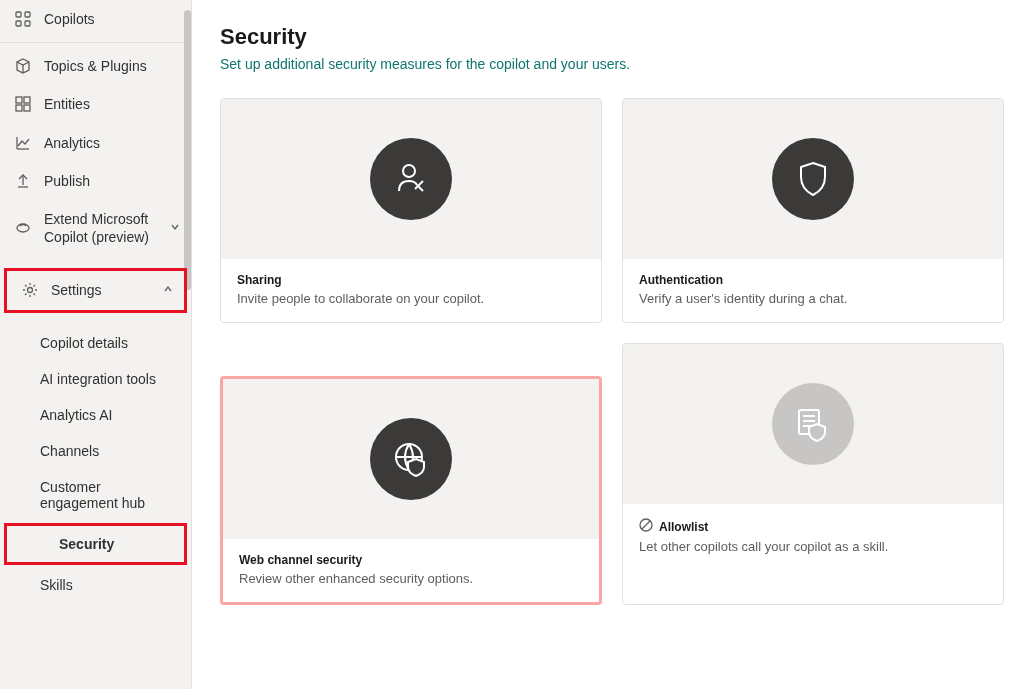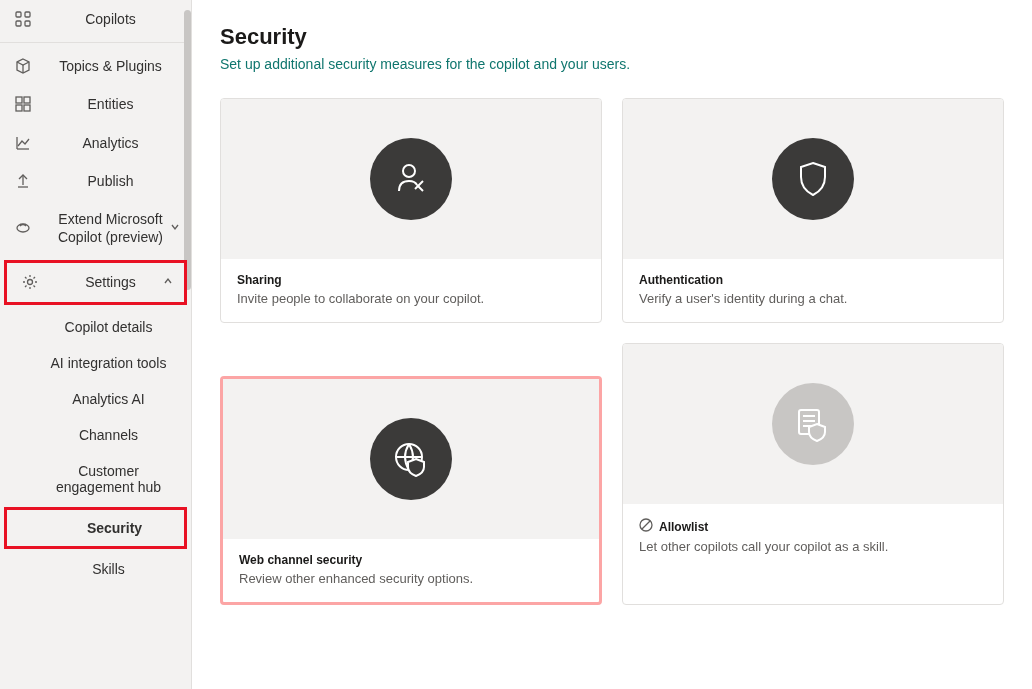--- a/index.html
+++ b/index.html
@@ -1,17 +1,17 @@
 <!DOCTYPE html>
 <html><head>
   <meta charset="utf-8">
   <style>
     * { margin:0; padding:0; box-sizing:border-box; font-family:"Segoe UI",Arial,sans-serif; }
     body { width:1032px; height:689px; background:#fff; display:flex; overflow:hidden; }
-    .sidebar { width:192px; background:#f3f2f1; height:100%; position:relative; border-right:1px solid #e1dfdd;text-align:center; }
+    .sidebar { width:192px; background:#f3f2f1; height:100%; position:relative; border-right:1px solid #e1dfdd; }
     .nav-item { display:flex; align-items:center; padding:10px 14px; cursor:pointer; color:#323130; }
     .nav-icon { width:18px; height:18px; margin-right:12px; display:flex; align-items:center; justify-content:center; flex-shrink:0; }
     .nav-icon svg { stroke:#605e5c; fill:none; }
     .nav-label { font-size:14px; color:#323130; flex:1; line-height:1.3; }
     .nav-item.has-chevron { position:relative; }
     .chev { position:absolute; right:10px; }
     .chev svg { stroke:#605e5c; fill:none; }
     .sub-item { padding:10px 14px 10px 30px; font-size:14px; color:#323130; cursor:pointer;margin-left:10px; }
     .sub-item.active { font-weight:600; }
     .hl-red { border:3px solid #e81123; }
@@ -110,21 +110,21 @@
         </svg>
     </span>
     <span class="nav-label">Extend Microsoft Copilot (preview)</span>
     <span class="chev">
       <svg width="12" height="12" viewBox="0 0 12 12" stroke-width="1.3">
           <path d="M3 4 L6 8 L9 4"></path>
         </svg>
     </span>
   </div>
 
-  <div class="nav-item has-chevron hl-red" style="margin:4px 4px;padding-left:14px;">
+  <div class="nav-item has-chevron hl-red" style="margin:12px 4px;padding-left:14px;">
     <span class="nav-icon">
       <svg width="16" height="16" viewBox="0 0 16 16" stroke-width="1.3">
           <circle cx="8" cy="8" r="2.5"></circle>
           <path d="M8 1 V3 M8 13 V15 M1 8 H3 M13 8 H15 M3 3 L4.5 4.5 M11.5 11.5 L13 13 M3 13 L4.5 11.5 M11.5 4.5 L13 3"></path>
         </svg>
     </span>
     <span class="nav-label">Settings</span>
     <span class="chev">
       <svg width="12" height="12" viewBox="0 0 12 12" stroke-width="1.3">
           <path d="M3 8 L6 4 L9 8"></path>

